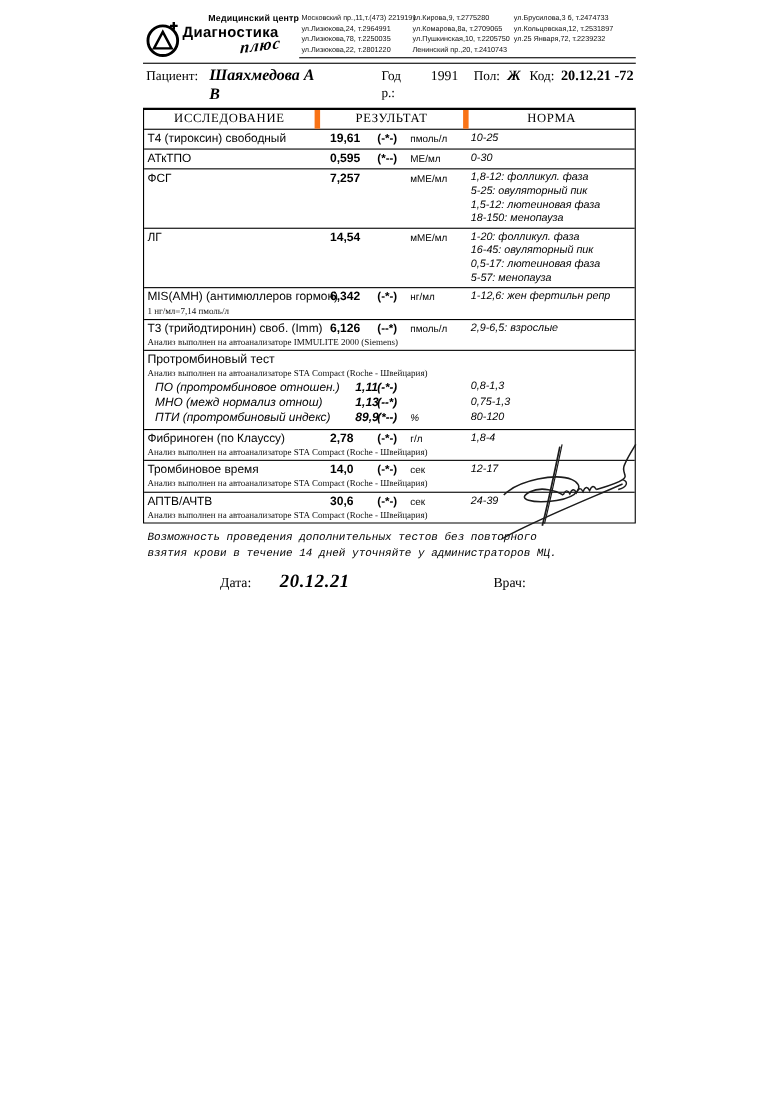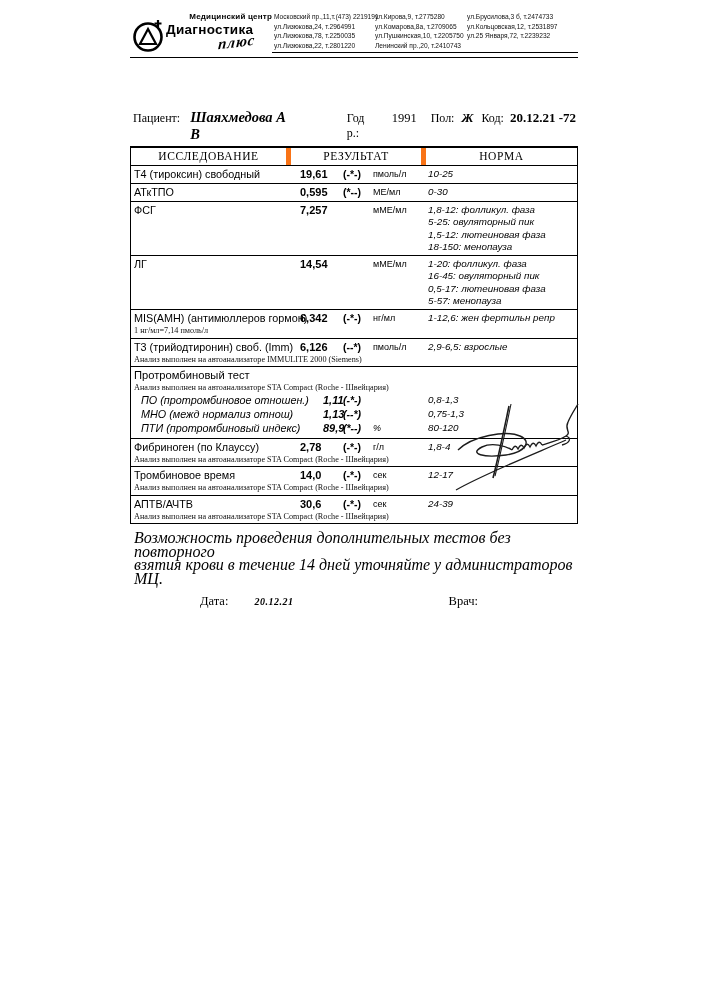--- a/index.html
+++ b/index.html
@@ -17,21 +17,21 @@
   .logo-top { font-size:8px; font-weight:bold; text-align:right; letter-spacing:0.2px; }
   .logo-name { font-size:13.5px; font-weight:bold; letter-spacing:0.3px; margin-top:1px; }
   .logo-script { font-family:"Liberation Serif", serif; font-style:italic; font-weight:bold; font-size:15px; margin:-4px 0 0 52px; transform:rotate(-7deg) skewX(-12deg); letter-spacing:1px; }
   .addr-block { flex:1; padding:2px 0 2px 2px; border-bottom:1px solid #000; }
   .addr-grid { display:grid; grid-template-columns:101px 92px auto; }
   .addr-cell { font-size:6.6px; line-height:9.5px; white-space:nowrap; color:#111; }
 
   
   .patient-row { display:flex; align-items:baseline; padding:3px 2px 3px 3px; font-family:"Liberation Serif", serif; }
   .p-label { font-size:12px; }
-  .p-name { font-size:14.5px; font-weight:bold; font-style:italic; margin-left:10px;margin-top:48px; }
+  .p-name { font-size:14.5px; font-weight:bold; font-style:italic; margin-left:10px; }
   .p-birth-label { font-size:12px; margin-left:48px; }
   .p-birth { font-size:12.5px; margin-left:12px; }
   .p-sex-label { font-size:12px; margin-left:14px; }
   .p-sex { font-size:13px; font-weight:bold; font-style:italic; margin-left:7px; }
   .p-code-label { font-size:12px; margin-left:8px; }
   .p-code { font-size:13px; font-weight:bold; margin-left:6px; white-space:nowrap; }
 
   
   .rtable { border:1.5px solid #000; border-top-width:2px; }
   .thead { display:grid; grid-template-columns:155px 135px 1fr; border-bottom:1.8px solid #000; }
@@ -50,24 +50,24 @@
   .note { font-family:"Liberation Serif", serif; font-size:8.2px; line-height:9.5px; margin-top:1px; color:#111; }
   .grp-name { font-size:11.2px; line-height:13px; }
   .sub .cname { font-style:italic; padding-left:7px; }
   .sub .cresult { font-style:italic; padding-left:24px;text-align:right; }
   .sub .cind { font-style:italic; }
   .sub .cunit { font-style:italic; }
   .subrows { margin-top:1px; }
   .sub { margin:1px 0; }
 
   
-  .notice { margin:7px 0 0 4px; font-family:Liberation Serif, serif; font-style:italic; font-size:16px; line-height:13.5px; }
+  .notice { margin:7px 0 0 4px; font-family:Liberation Mono, monospace; font-style:italic; font-size:10px; line-height:13.5px; }
   .date-row { display:flex; align-items:baseline; margin-top:9px; font-family:"Liberation Serif", serif;gap:12px; }
   .f-date-label { font-size:12.5px; margin-left:70px; }
-  .f-date { font-size:10px; font-weight:bold; font-style:italic; margin-left:14px; letter-spacing:0.5px; }
+  .f-date { font-size:17px; font-weight:bold; font-style:italic; margin-left:14px; letter-spacing:0.5px; }
   .f-doc-label { font-size:12.5px; margin-left:auto; margin-right:100px; }
   .sig { position:absolute; right:-6px; top:392px; width:130px; height:98px; }
   .stray-mark { position:absolute; left:138px; top:958px; color:#8fc7c7; opacity:0.55; font-size:8px; }
 </style>
 </head>
 <body>
 
 <div class="page">
   <div class="content">
 

